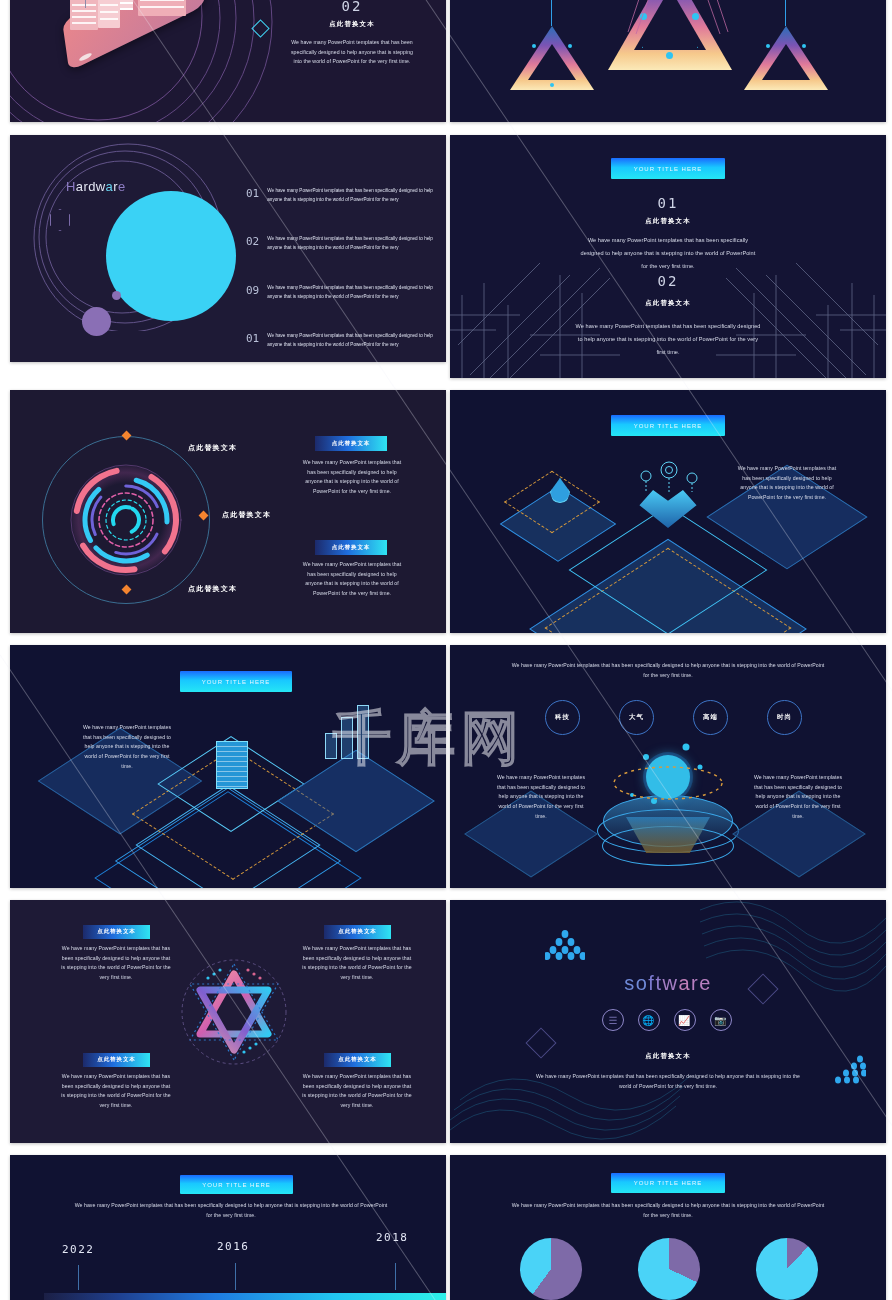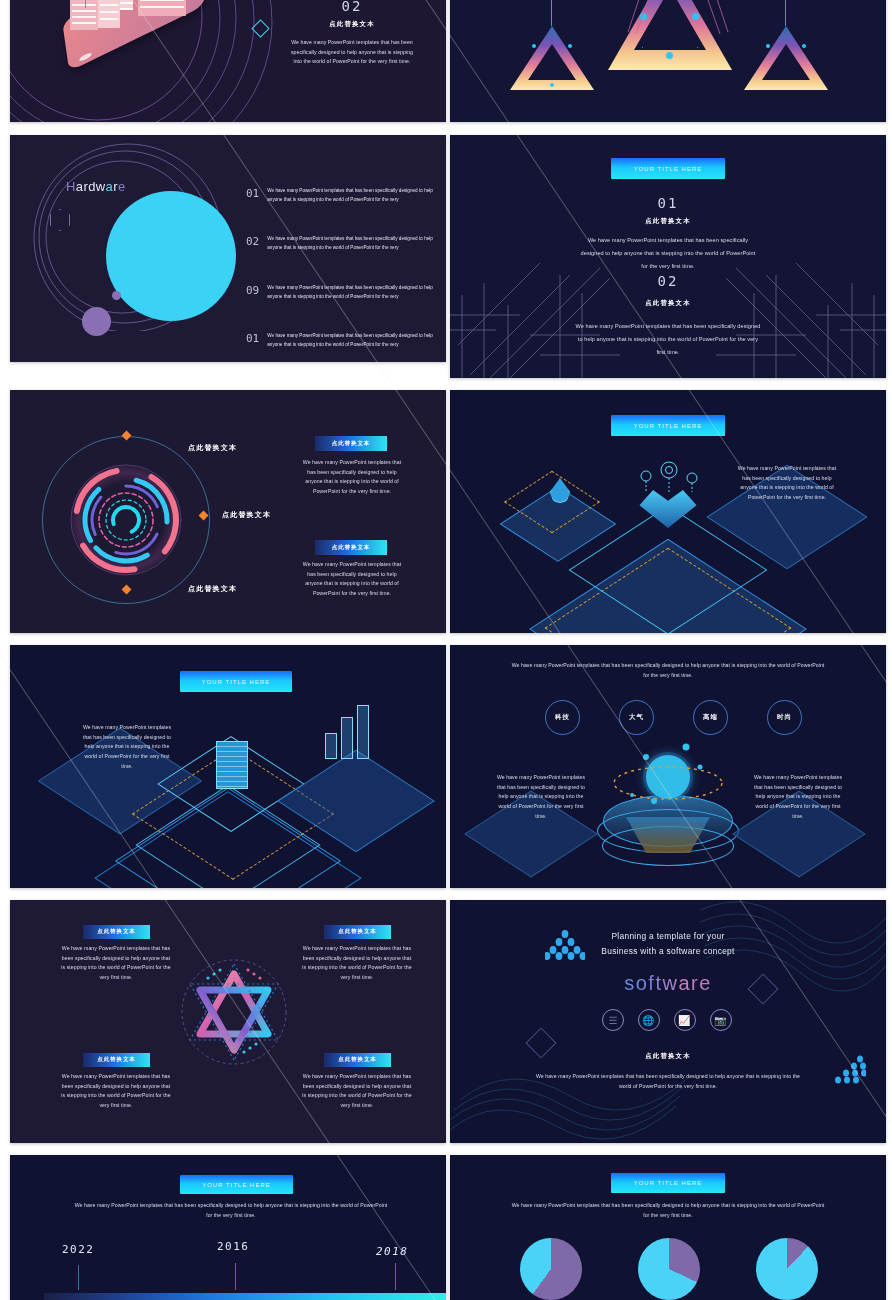--- a/index.html
+++ b/index.html
@@ -454,24 +454,20 @@
         <path d="M256 58 Q306 36 352 74 T436 66"></path>
       </g>
       <g fill="none" stroke="#2ba3c8" stroke-width=".5" opacity=".55">
         <path d="M10 200 Q60 160 120 196 T240 176"></path>
         <path d="M4 210 Q54 170 114 206 T234 186"></path>
         <path d="M0 220 Q50 180 110 216 T230 196"></path>
         <path d="M0 230 Q46 192 106 226 T226 206"></path>
       </g>
     </svg>
 
-    <div class="sw-title" style="left:118px;top:29px;width:200px;">
-      <span>Planning a template for your</span><br>
-      <span>Business with a software concept</span>
-    </div>
 
     <div class="sw-word" style="left:118px;top:72px;width:200px;">
       <span style="color:#6f8ad8;">so</span><span style="color:#7b7ad0;">f</span><span style="color:#8f7ccb;">t</span><span style="color:#a57fc4;">w</span><span style="color:#c07fb8;">a</span><span style="color:#b87fc0;">re</span>
     </div>
 
     <div class="ic-circle" style="left:152px;top:109px;">☰</div>
     <div class="ic-circle" style="left:188px;top:109px;">🌐</div>
     <div class="ic-circle" style="left:224px;top:109px;">📈</div>
     <div class="ic-circle" style="left:260px;top:109px;">📷</div>
 
@@ -508,21 +504,21 @@
     <div class="cube" style="left:302px;top:78px;width:22px;height:22px;transform:rotate(45deg);"></div>
     <div class="cube" style="left:80px;top:132px;width:22px;height:22px;transform:rotate(45deg);"></div>
   </div>
 
   <div class="slide navy" style="left:10px;top:1155px;width:436px;height:160px;">
     <div class="title-btn" style="position:absolute;left:170px;top:20px;width:113px;height:19px;">YOUR TITLE HERE</div>
     <div class="body-txt" style="position:absolute;left:62px;top:46px;width:318px;">We have many PowerPoint templates that has been specifically designed to help anyone that is stepping into the world of PowerPoint for the very first time.</div>
 
     <div class="yr" style="left:52px;top:88px;">2022</div>
     <div class="yr" style="left:207px;top:85px;">2016</div>
-    <div class="yr" style="left:366px;top:90px;font-style:italic;">2018</div>
+    <div class="yr" style="left:366px;top:76px;">2018</div>
 
     <div class="tick" style="left:68px;top:110px;height:25px;"></div>
     <div class="tick" style="left:225px;top:108px;height:27px;"></div>
     <div class="tick" style="left:385px;top:108px;height:27px;"></div>
 
     <div class="tbar" style="left:34px;top:138px;width:404px;"></div>
   </div>
 
   <div class="slide navy" style="left:450px;top:1155px;width:436px;height:160px;">
     <div class="title-btn" style="position:absolute;left:161px;top:18px;width:114px;height:20px;">YOUR TITLE HERE</div>
@@ -530,15 +526,16 @@
 
     <div class="pie" id="pie1" style="left: 70px; top: 83px; width: 62px; height: 62px; background: conic-gradient(rgb(126, 106, 168) 0deg, rgb(126, 106, 168) 216deg, rgb(74, 211, 247) 216deg, rgb(74, 211, 247) 360deg);"></div>
     <div class="pie" id="pie2" style="left: 188px; top: 83px; width: 62px; height: 62px; background: conic-gradient(rgb(126, 106, 168) 0deg, rgb(126, 106, 168) 115.2deg, rgb(74, 211, 247) 115.2deg, rgb(74, 211, 247) 360deg);"></div>
     <div class="pie" id="pie3" style="left: 306px; top: 83px; width: 62px; height: 62px; background: conic-gradient(rgb(126, 106, 168) 0deg, rgb(126, 106, 168) 43.2deg, rgb(74, 211, 247) 43.2deg, rgb(74, 211, 247) 360deg);"></div>
   </div>
 
   <div class="wm">
     <div class="wm-diag" style="left:120px;top:-20px;width:1500px;transform:rotate(56deg);"></div>
     <div class="wm-diag" style="left:-340px;top:150px;width:1500px;transform:rotate(56deg);"></div>
     <div class="wm-diag" style="left:420px;top:-10px;width:1500px;transform:rotate(56deg);"></div>
+    <div class="wm-text" style="left:333px;top:700px;font-size:58px;">千库网</div>
   </div>
 
 </div>
 
 </body></html>

